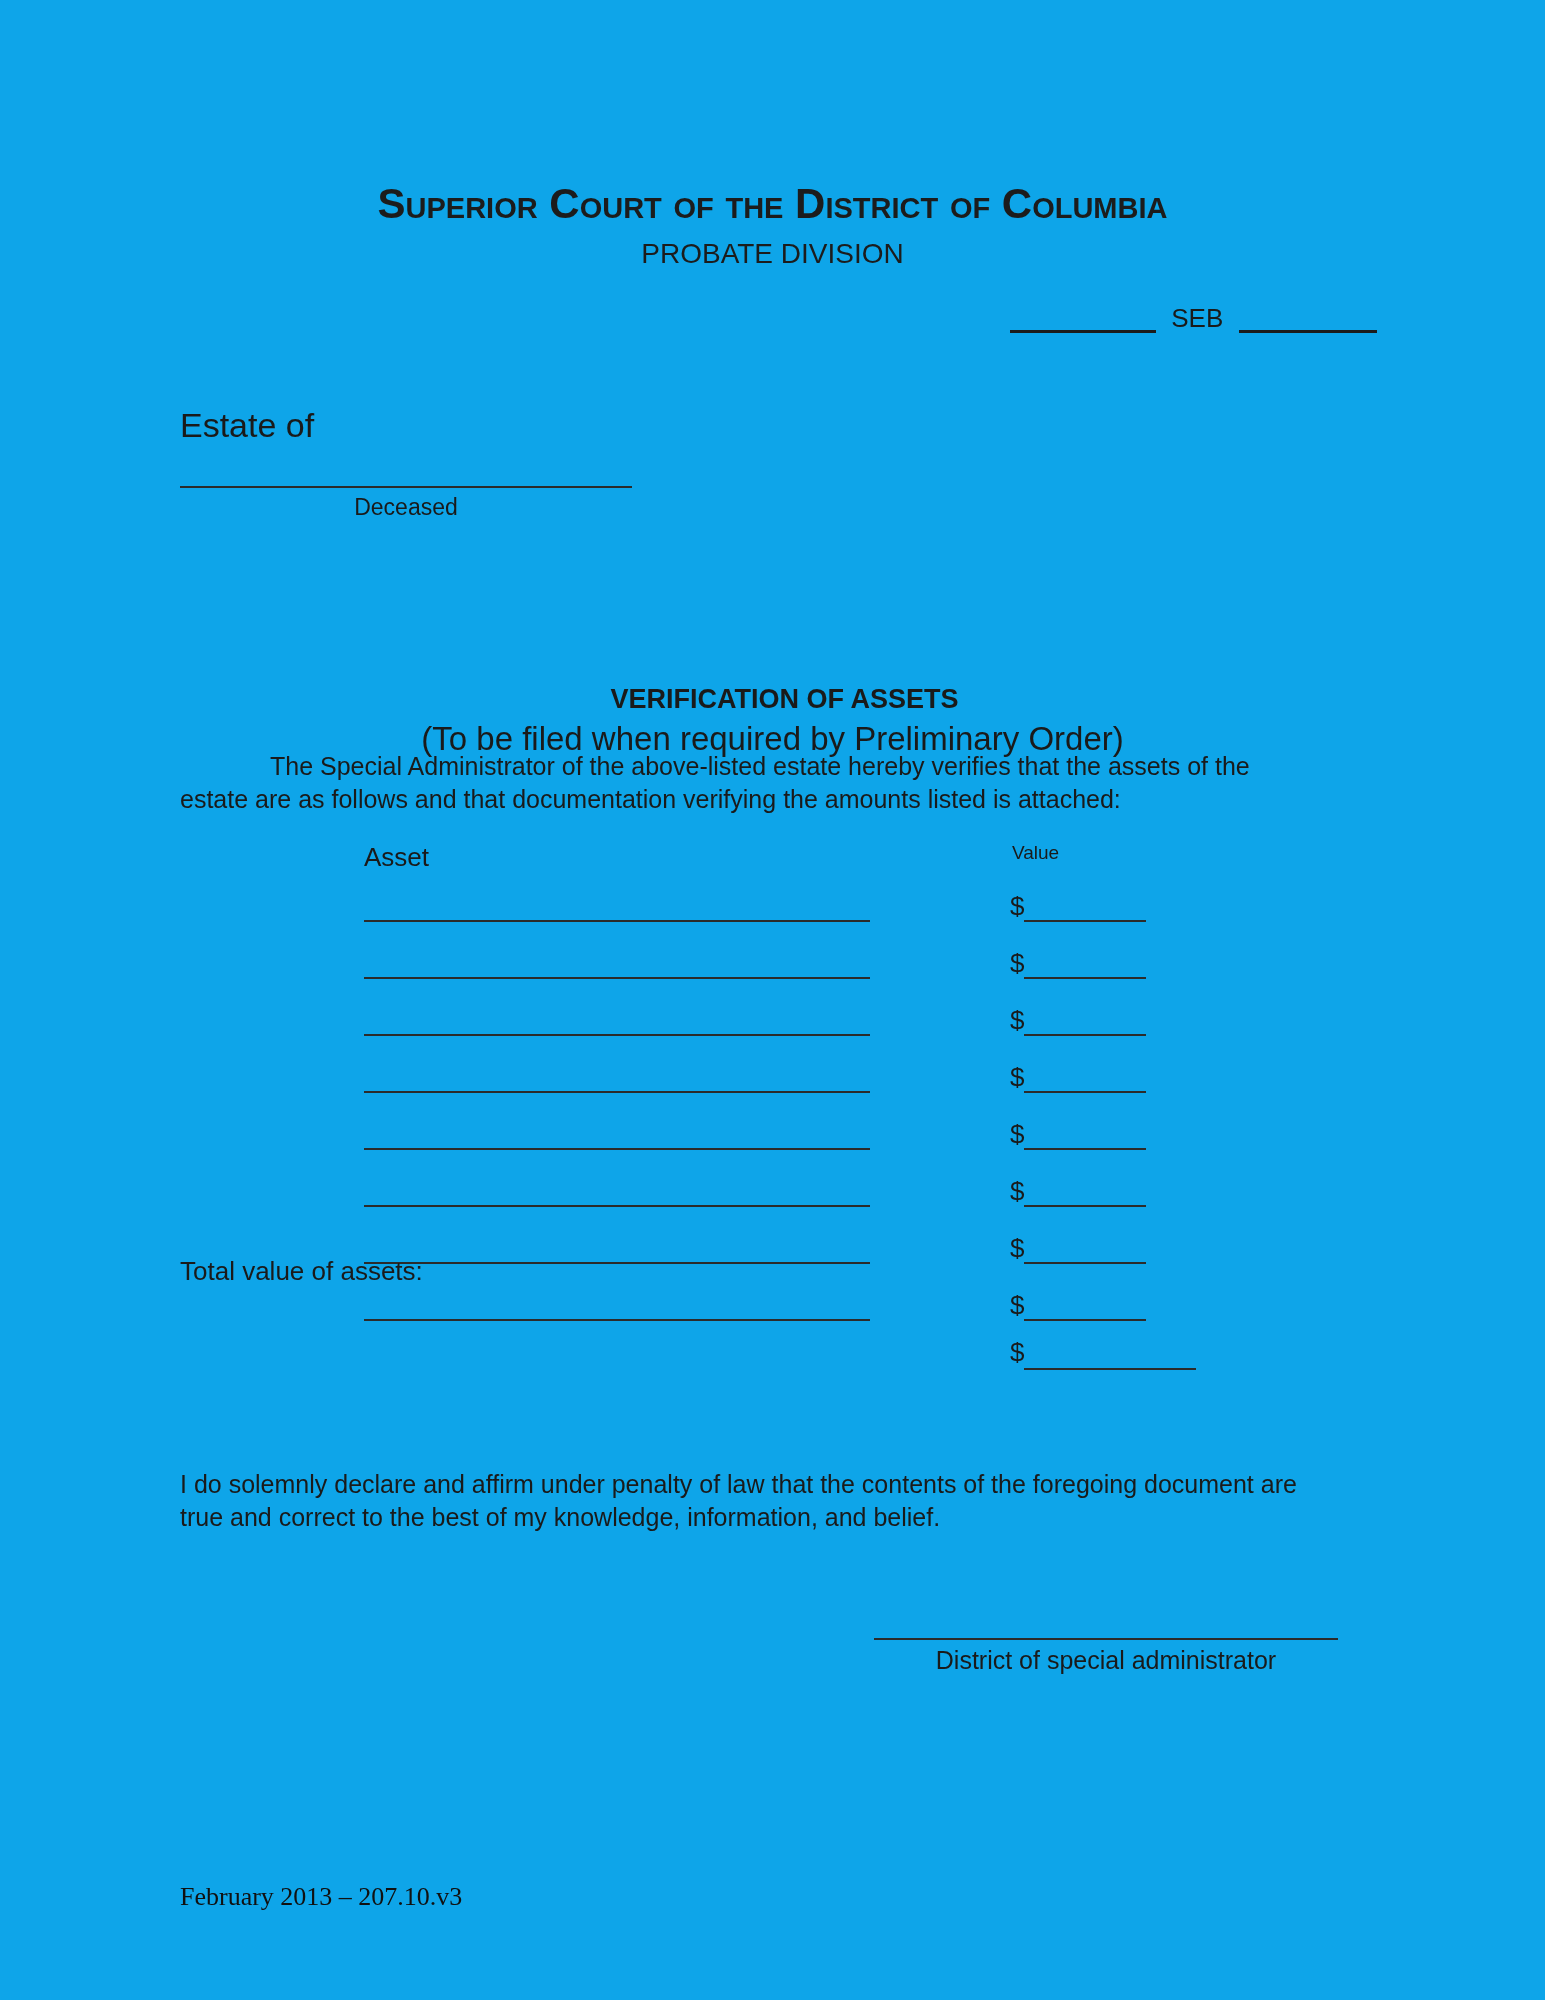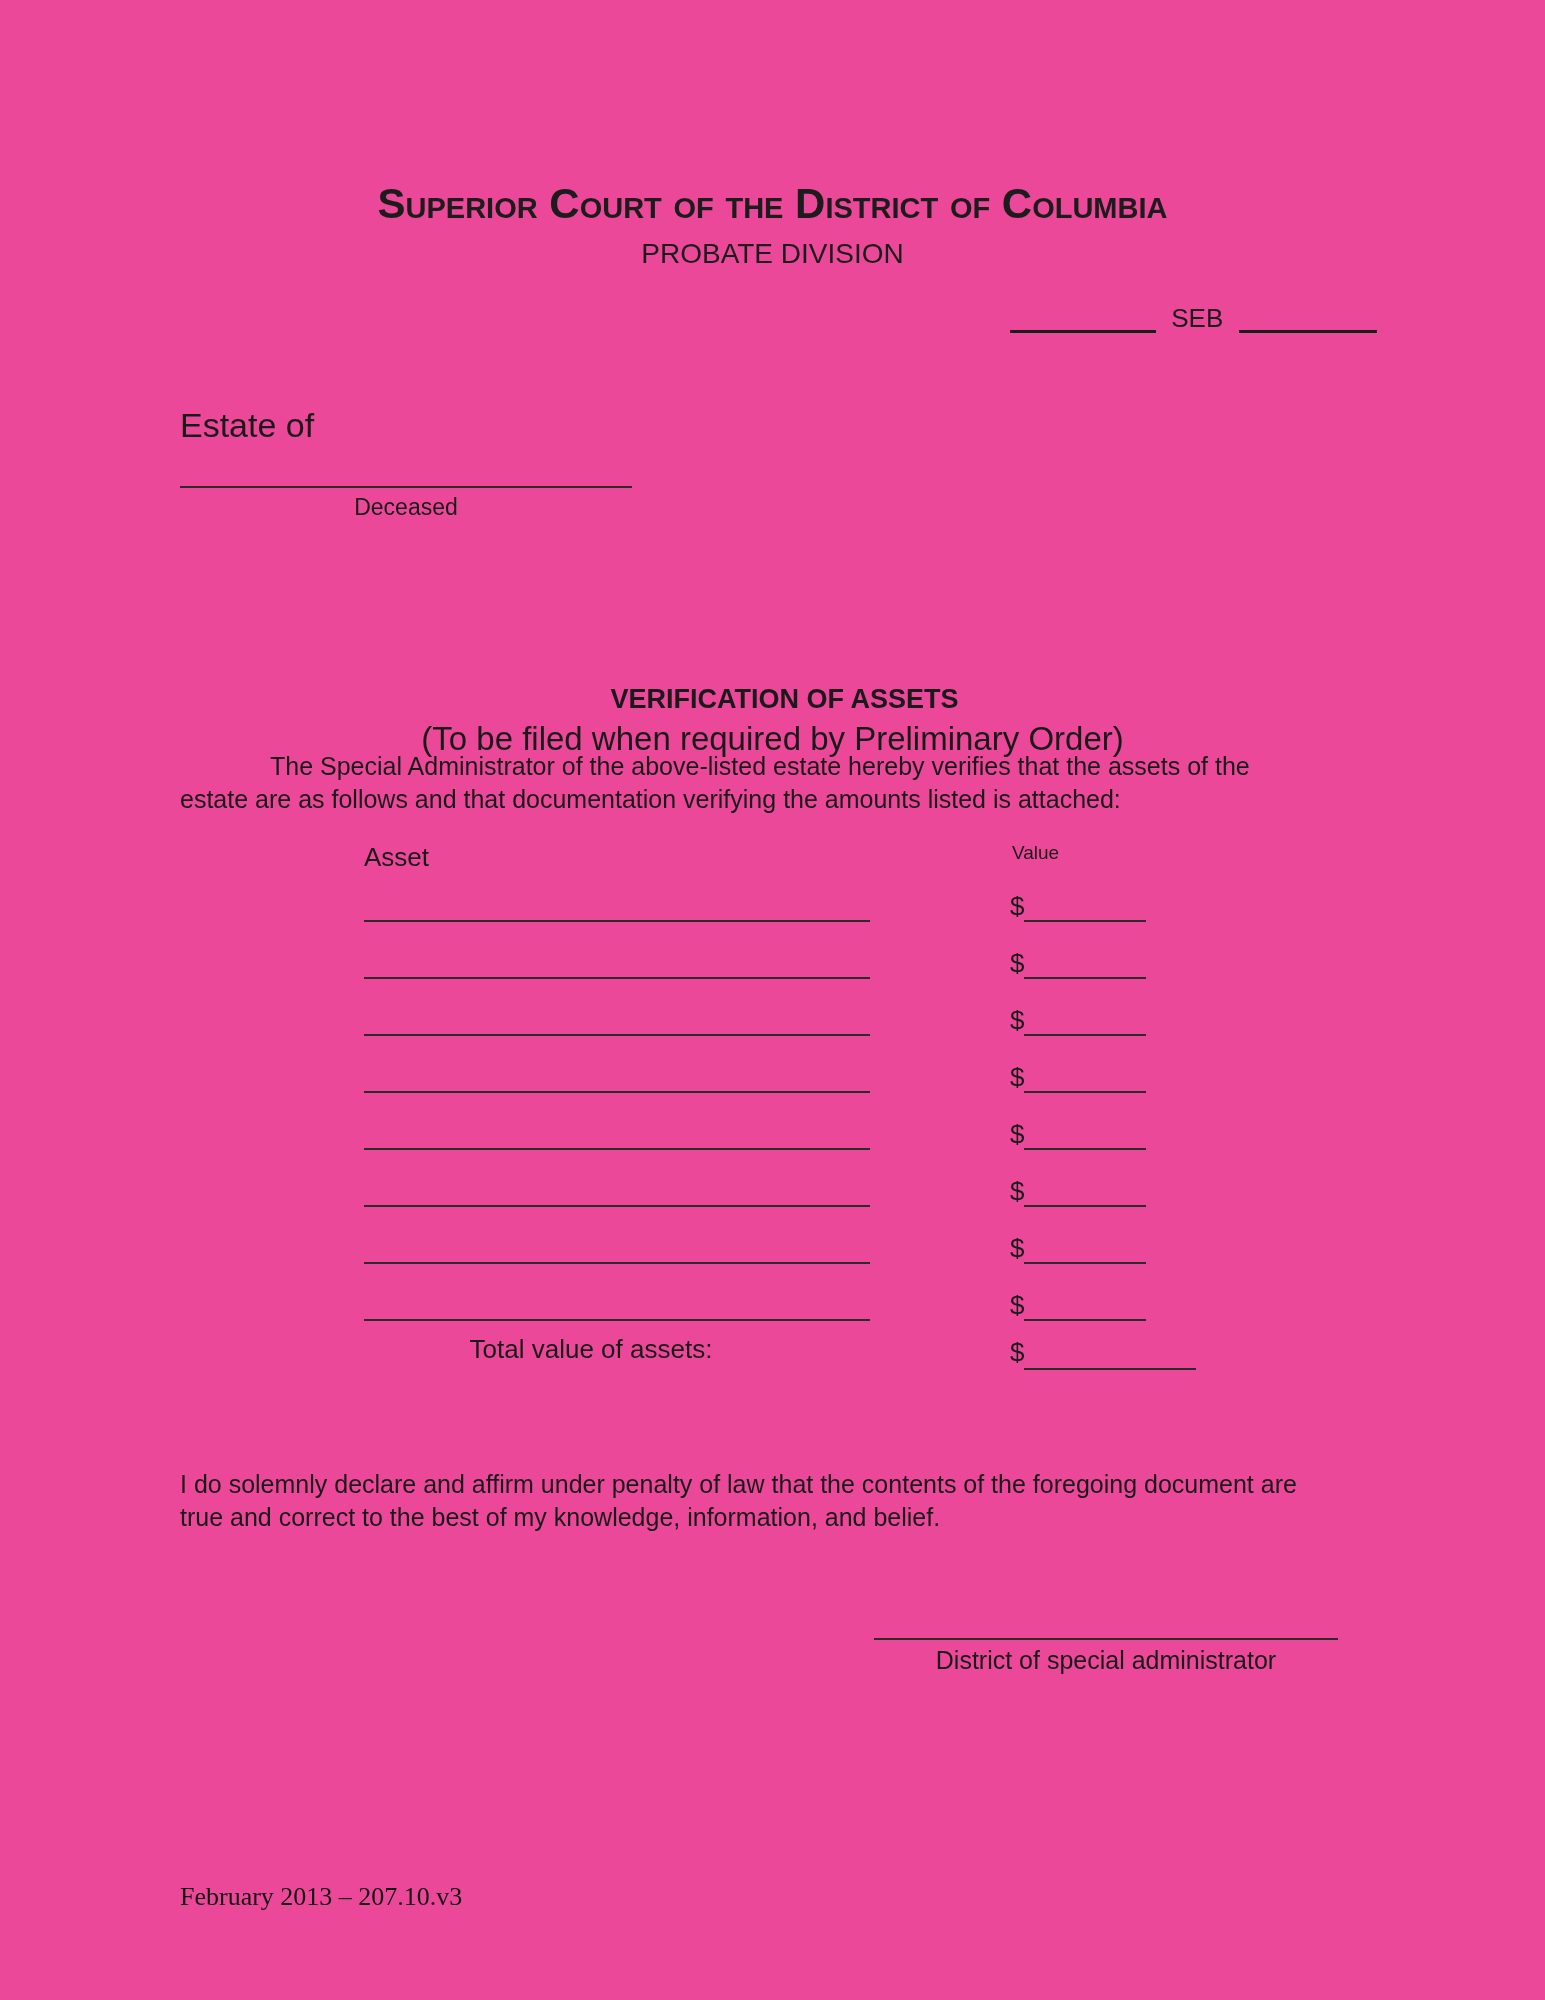--- a/index.html
+++ b/index.html
@@ -2,21 +2,21 @@
 <html><head>
 <meta charset="utf-8">
 <style>
   * { margin: 0; padding: 0; box-sizing: border-box; }
   html, body { background: #e8e8e8; }
   .page {
     position: relative;
     width: 1545px;
     height: 2000px;
     margin: 0 auto;
-    background: #ec4899;
+    background: #0ea5e9;
     color: #1a1a1a;
     font-family: "Liberation Sans", sans-serif;
     overflow: hidden;
   }
 
   
   .court-title {
     position: absolute;
     top: 180px; left: 0; width: 100%;
     text-align: center;
@@ -146,22 +146,22 @@
     display: inline-block;
     vertical-align: bottom;
     width: 122px; height: 6px;
     border-bottom: 2px solid #2b2b2b;
     font-size: 25px;
   }
 
   
   .total-label {
     position: absolute;
-    top: 1334px; left: 180px; width: 822px;
-    text-align: center;
+    top: 1256px; left: 180px; width: 822px;
+    text-align: left;
     font-size: 26px;
   }
   .total-value {
     position: absolute;
     left: 1010px; top: 1334px;
     height: 36px;
     white-space: nowrap;
   }
   .total-value .dollar { line-height: 36px; }
   .total-blank {

